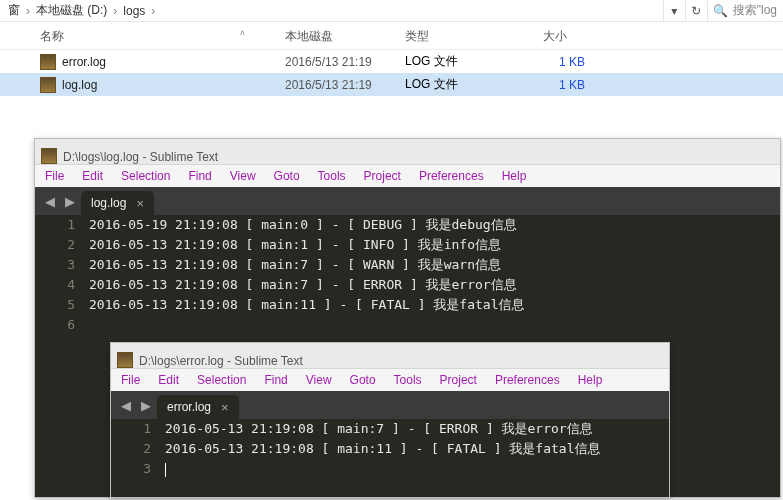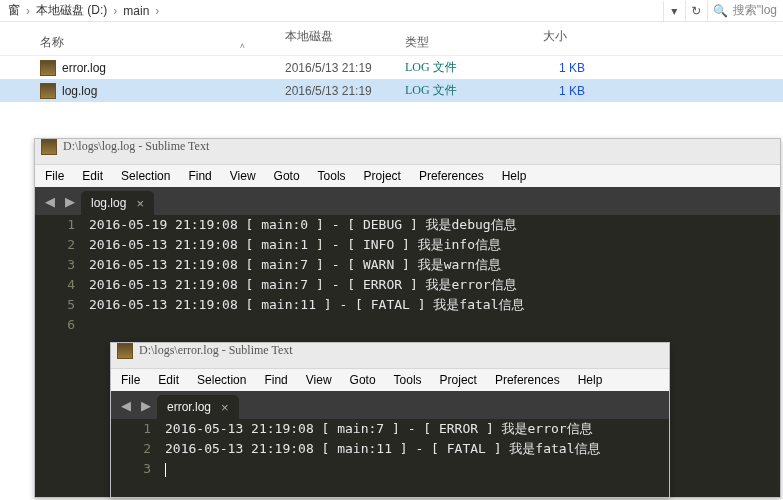--- a/index.html
+++ b/index.html
@@ -8,42 +8,42 @@
   
   .explorer { position: absolute; top: 0; left: 0; right: 0; height: 120px; background: #fff; }
   .explorer-addr { height: 22px; border-bottom: 1px solid #e5e5e5; display: flex; align-items: center; padding-left: 4px; }
   .crumb { color: #333; padding: 0 4px; }
   .crumb-sep { color: #888; padding: 0 2px; }
   .addr-right { margin-left: auto; display: flex; align-items: center; }
   .addr-btn { width: 22px; height: 20px; display: flex; align-items: center; justify-content: center; border-left: 1px solid #e5e5e5; color: #555; }
   .search { display:flex; align-items:center; gap:4px; border-left: 1px solid #e5e5e5; padding: 0 6px; color: #888; height:20px; }
 
   .cols { display: flex; padding: 6px 0 4px 40px; color: #555; font-size: 12px; border-bottom: 1px solid #eee; }
-  .col-name { width: 245px; display:flex; align-items:flex-end; gap:8px; }
+  .col-name { width: 245px; display:flex; align-items:flex-start; gap:8px; }
   .col-date { width: 120px; }
-  .col-type { width: 120px; margin-top: 6px; }
+  .col-type { width: 120px; }
   .col-size { width: 60px; text-align: center; }
   .sort-caret { color:#888; font-size:9px; }
 
   .filerow { display: flex; align-items: center; padding: 3px 0 3px 40px; }
   .filerow.selected { background: #cfe3f7; }
   .fileicon { width: 16px; height: 16px; margin-right: 6px; background: linear-gradient(#5d4a2a,#9c7a3c); border:1px solid #6b5020; display:inline-block; }
   .cell-name { width: 245px; display:flex; align-items:center; color:#222; }
   .cell-date { width: 120px; color:#555; }
-  .cell-type { width: 120px; color:#0f766e;font-family:Liberation Serif, serif; }
+  .cell-type { width: 120px; color:#000000; }
   .cell-size { width: 60px; text-align: right; color:#1d4ed8; }
 
   
   .sublime { position: absolute; background: #f0f0f0; border: 1px solid #bdbdbd; box-shadow: 0 2px 6px rgba(0,0,0,0.25); }
   .sublime.first { left: 34px; top: 138px; width: 747px; height: 360px; }
   .sublime.second { left: 110px; top: 342px; width: 560px; height: 156px; }
 
-  .titlebar { height: 26px; background: #eaeaea; border-bottom: 1px solid #d6d6d6; display:flex; align-items:flex-start; padding: 0 6px; color:#555;font-family:Liberation Serif, serif; }
+  .titlebar { height: 26px; background: #eaeaea; border-bottom: 1px solid #d6d6d6; display:flex; align-items:flex-end; padding: 0 6px; color:#555; }
   .title-icon { width:16px; height:16px; background: linear-gradient(#5d4a2a,#9c7a3c); border:1px solid #6b5020; margin-right:6px; }
-  .menubar { height: 22px; background: #f5f5f5; display:flex; align-items:center; padding: 0 2px; gap: 2px; color:#000000; }
+  .menubar { height: 22px; background: #f5f5f5; display:flex; align-items:center; padding: 0 2px; gap: 2px; color:#a21caf; }
   .menuitem { padding: 2px 8px; }
 
   .tabstrip { height: 28px; background: #3b3b3b; display:flex; align-items:flex-end; padding-left: 6px; gap:2px; }
   .nav-arrow { color:#aaa; padding: 0 4px; font-size:13px; align-self:center; }
   .tab { background: #555; color:#ccc; height: 24px; display:flex; align-items:center; padding: 0 10px; border-top-left-radius: 5px; border-top-right-radius: 5px; gap:10px; font-size:12px; }
   .tab.active { background: #272822; color:#eee; }
   .tab-close { color:#aaa; font-size:13px; }
 
   .editor { background: #272822; color:#ddd; font-family: "Consolas", monospace; font-size: 13px; line-height: 20px; position: relative; overflow: hidden; }
   .sublime.first .editor { height: calc(100% - 76px); }
@@ -55,21 +55,21 @@
 </style>
 </head>
 <body>
 
 <div class="explorer">
   <div class="explorer-addr">
     <span class="crumb">窗</span>
     <span class="crumb-sep">›</span>
     <span class="crumb">本地磁盘 (D:)</span>
     <span class="crumb-sep">›</span>
-    <span class="crumb">main</span>
+    <span class="crumb">logs</span>
     <span class="crumb-sep">›</span>
     <div class="addr-right">
       <div class="addr-btn">
           <span>▾</span>
         </div>
       <div class="addr-btn">
           <span>↻</span>
         </div>
       <div class="search">
         <span>🔍</span>

